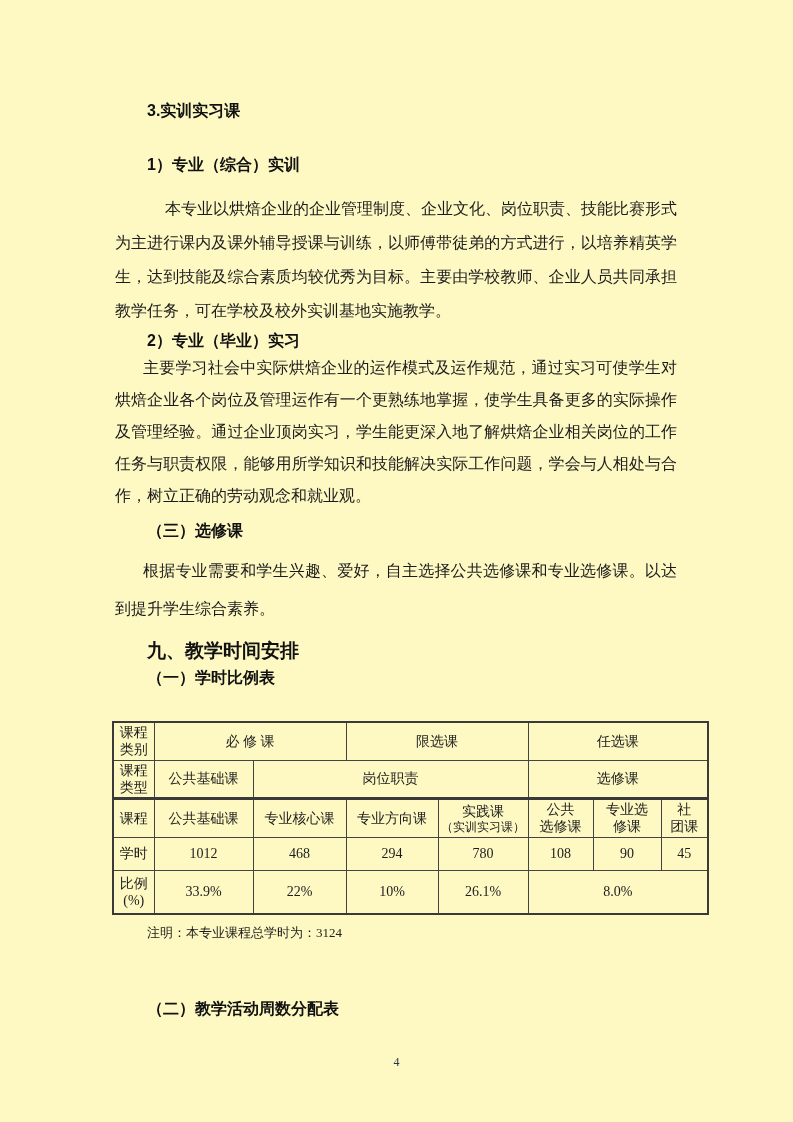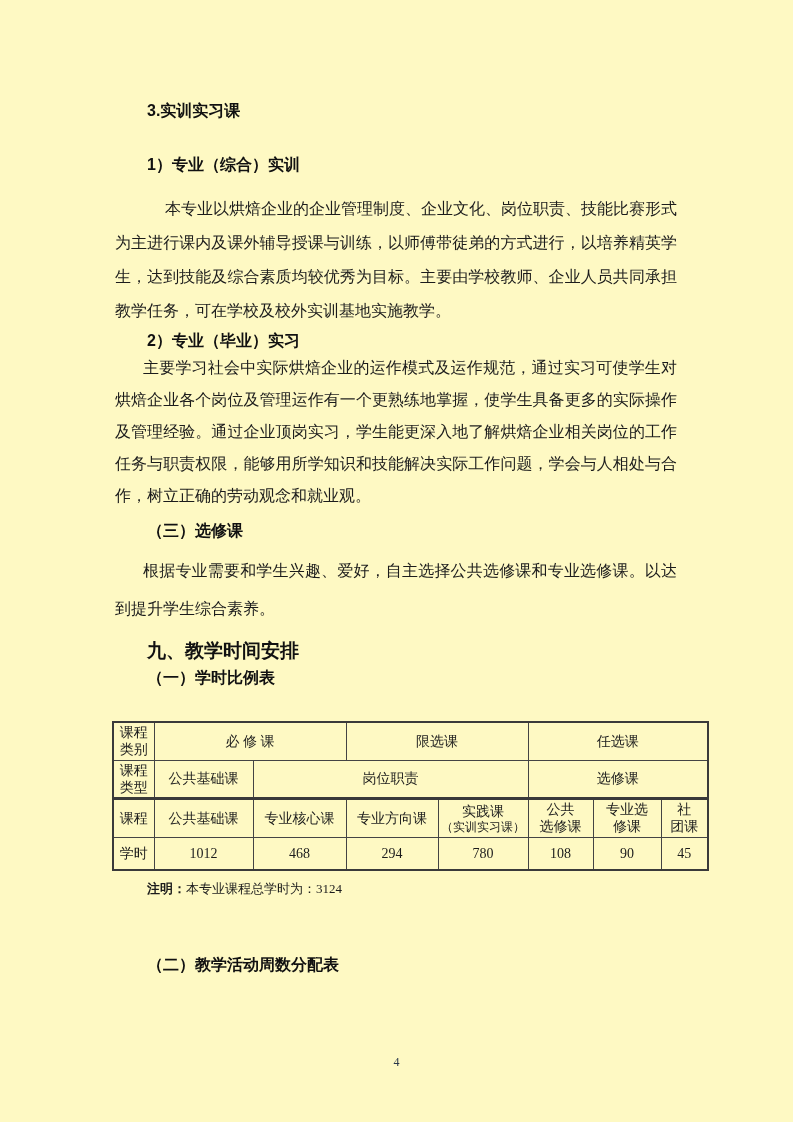--- a/index.html
+++ b/index.html
@@ -79,21 +79,21 @@
 
   .note-line {
     margin-top: 9px;
     margin-left: 32px;
     font-size: 13px;
     line-height: 18px;
     color: #1c1c1c;
   }
   .note-line .note-label {
     font-family: "Liberation Sans", sans-serif;
-    font-weight: bold;
+    font-weight: normal;
   }
   #heading-table2 { margin-top: 56px; }
   .page-footer {
     position: absolute;
     bottom: 52px;
     left: 0;
     width: 100%;
     text-align: center;
     font-size: 12px;
     color: #27364a;
@@ -167,20 +167,29 @@
     <tr class="r-hours">
       <td>学时</td>
       <td>1012</td>
       <td>468</td>
       <td>294</td>
       <td>780</td>
       <td>108</td>
       <td>90</td>
       <td>45</td>
     </tr>
+    <tr class="r-ratio">
+      <td class="pre">比例
+(%)</td>
+      <td>33.9%</td>
+      <td>22%</td>
+      <td>10%</td>
+      <td>26.1%</td>
+      <td colspan="3">8.0%</td>
+    </tr>
   </tbody>
     </table>
 
   <div class="note-line">
     <span class="note-label">注明：</span><span>本专业课程总学时为：3124</span>
   </div>
 
   <div class="h-small" id="heading-table2">（二）教学活动周数分配表</div>
 
   <div class="page-footer">4</div>

